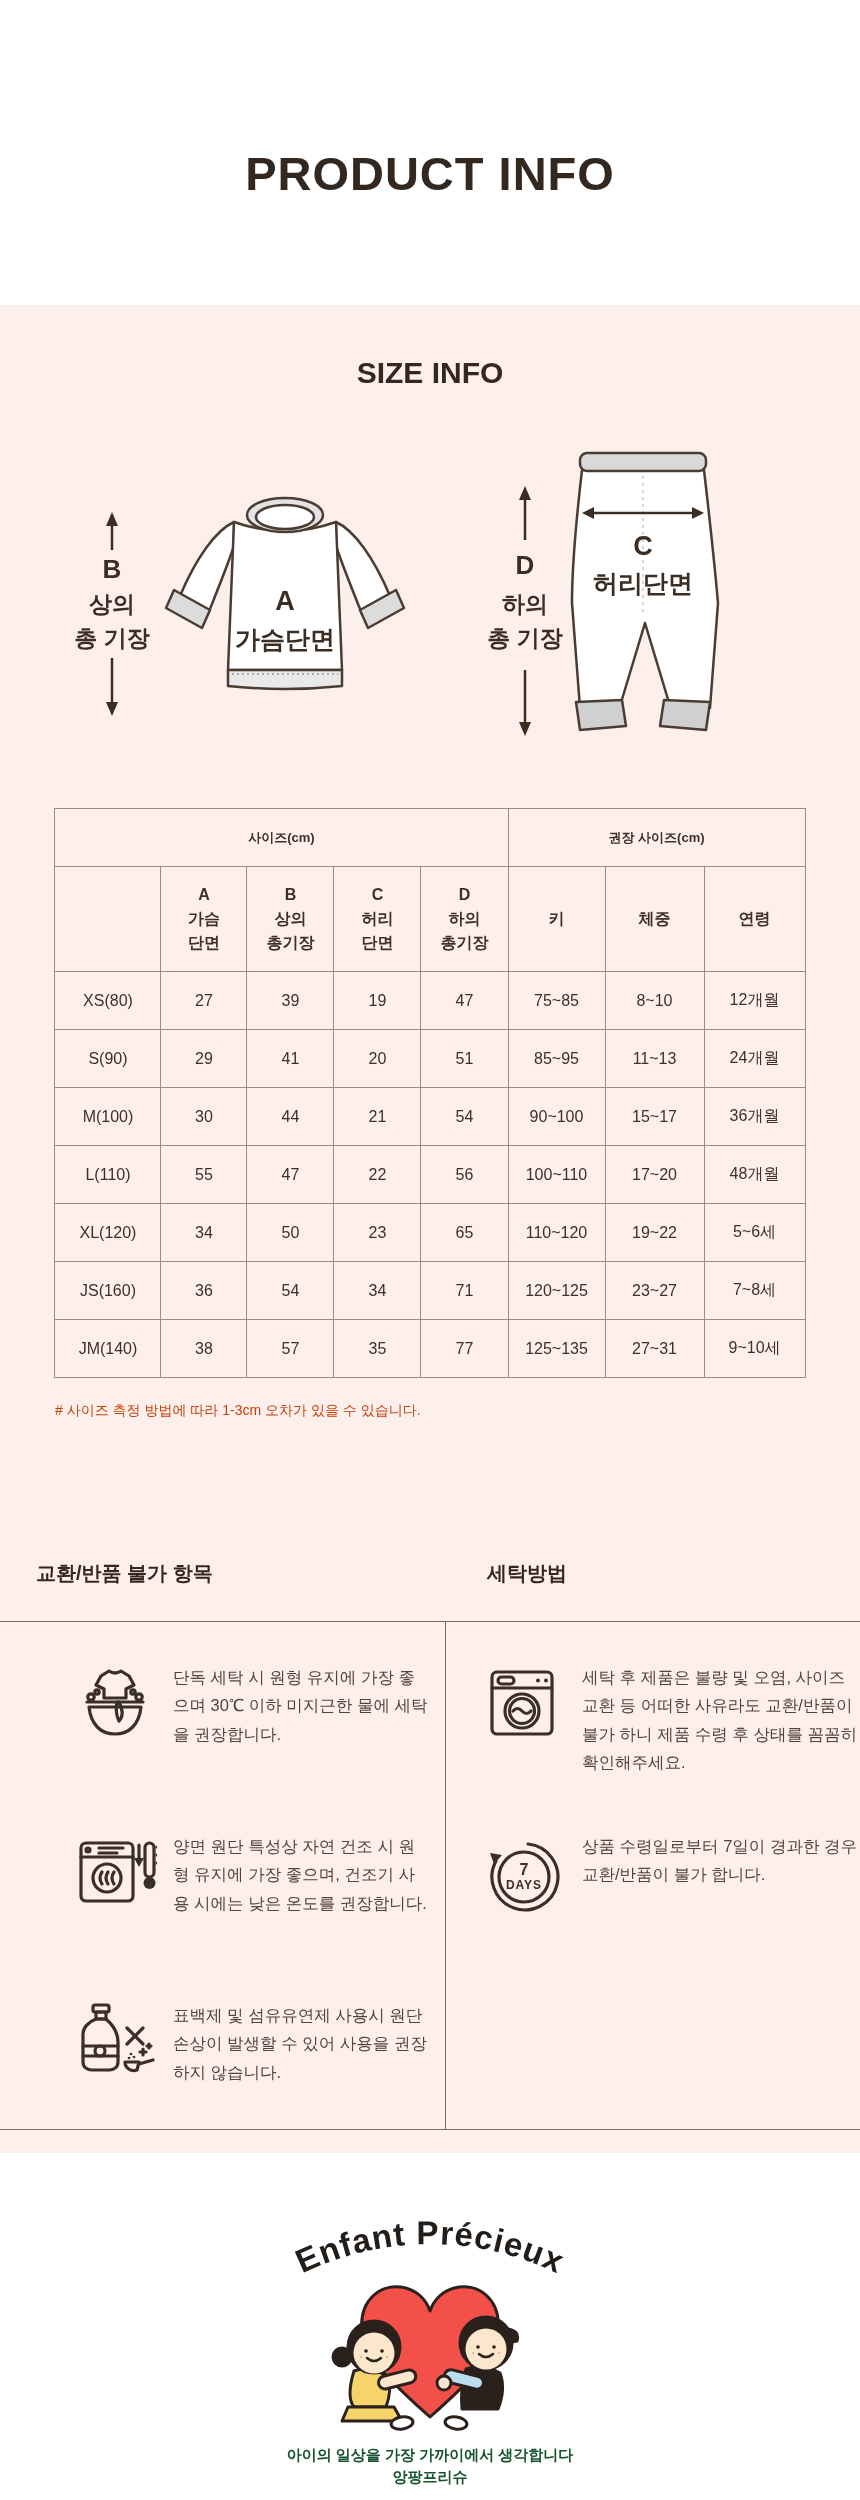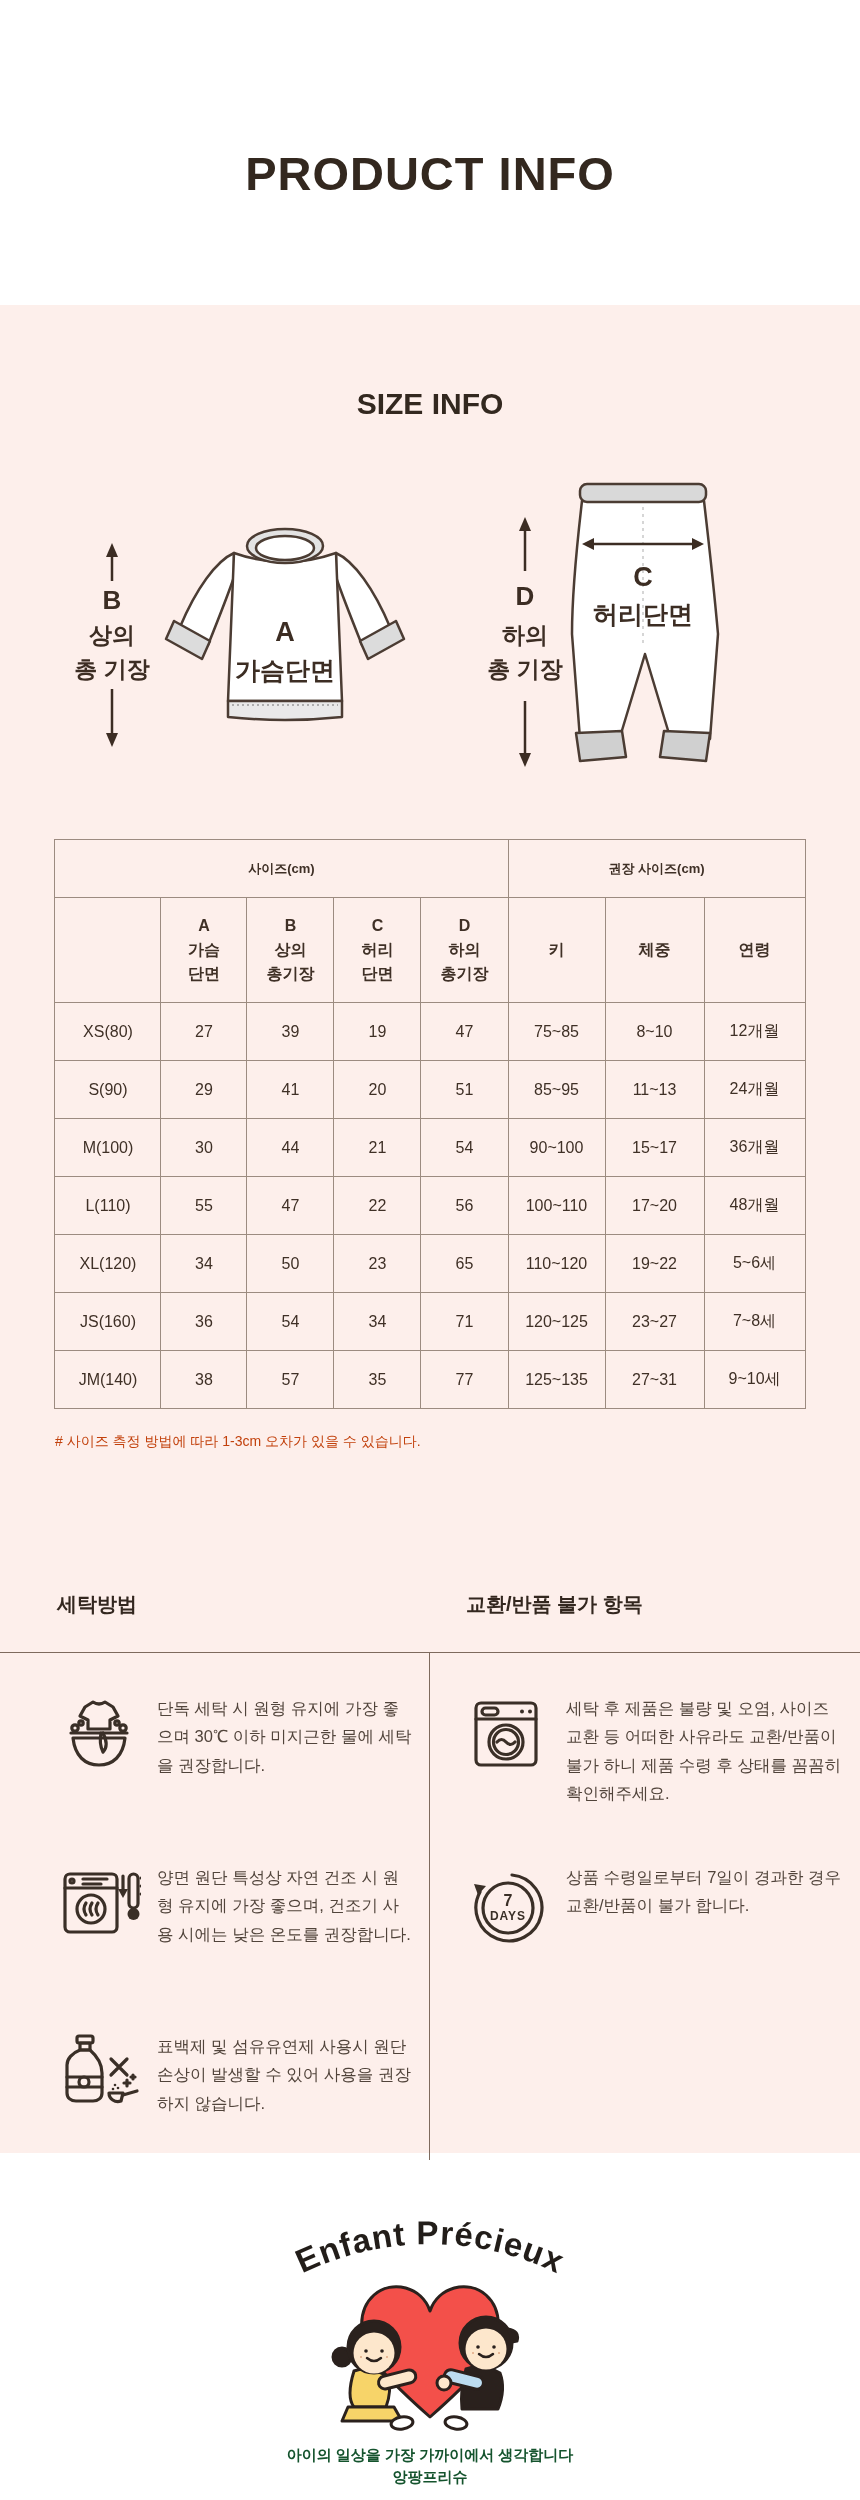--- a/index.html
+++ b/index.html
@@ -8,41 +8,41 @@
     font-family:"Liberation Sans", sans-serif; color:#352a21; background:#ffffff;
   }
   
   .top-white { height:305px; }
   .product-title {
     padding-top:146px; text-align:center; font-size:47px; font-weight:bold;
     letter-spacing:1px; color:#33281f;
   }
   
   .pink { background:#fdefeb; height:1848px; box-sizing:border-box; }
-  .size-heading { padding-top:82px; text-align:center; font-size:30px; font-weight:bold; color:#33281f; }
+  .size-heading { padding-top:51px; text-align:center; font-size:30px; font-weight:bold; color:#33281f; }
   .diagrams { display:flex; justify-content:center; align-items:flex-start; gap:70px; margin-top:28px; height:332px; }
   .diagrams svg text { font-family:"Liberation Sans", sans-serif; fill:#3c2d23; font-weight:bold; }
   .sketch { stroke:#4b3c33; stroke-width:2.5; stroke-linejoin:round; stroke-linecap:round; }
   .arrowline { stroke:#3c2d23; stroke-width:2.5; }
   .arrowhead { fill:#3c2d23; stroke:none; }
   
   table.size-table { border-collapse:collapse; margin:58px auto 0; table-layout:fixed; width:750px; }
   .size-table th, .size-table td {
     border:1px solid #9c8b80; text-align:center; vertical-align:middle;
     color:#3f3026; padding:0;
   }
   .size-table .group th { height:57px; font-size:13px; font-weight:bold; }
   .size-table .sub th { height:104px; font-size:16px; font-weight:bold; white-space:pre-line; line-height:1.5; }
   .size-table td { height:57px; font-size:16px; font-weight:normal; }
   .note { width:750px; margin:24px auto 0; font-size:14px; color:#c2410c; }
   
   .care-heads { display:flex; margin-top:140px; }
   .care-heads .chead { width:430px; box-sizing:border-box; padding-left:57px; font-size:20px; font-weight:bold; color:#33271f; }
   .care-heads .chead.right { padding-left:36px; }
-  .care-grid { display:flex; margin-top:34px; border-top:1px solid #7e6a5d; border-bottom:1px solid #7e6a5d; }
+  .care-grid { display:flex; margin-top:34px; border-top:1px solid #7e6a5d; border-bottom:1px solid #7e6a5d;padding-left:16px; }
   .care-col { width:430px; box-sizing:border-box; }
   .care-col.left { border-right:1px solid #7e6a5d; }
   .care-item { height:169px; box-sizing:border-box; display:flex; gap:16px; padding:40px 14px 0 57px; align-items:flex-start; }
   .care-col.right .care-item { padding-left:36px; }
   .care-ic { width:84px; height:84px; flex:none; }
   .care-ic .ln { fill:none; stroke:#3a2f27; stroke-width:3.2; stroke-linecap:round; stroke-linejoin:round; }
   .care-ic .fl { fill:#3a2f27; stroke:none; }
   .care-ic text { font-family:"Liberation Sans", sans-serif; font-weight:bold; fill:#3a2f27; }
   .care-text { font-size:16.5px; line-height:1.72; color:#51443b; word-break:break-all; padding-top:1px; width:280px; }
   
@@ -224,22 +224,22 @@
         <td>125~135</td>
         <td>27~31</td>
         <td>9~10세</td>
       </tr>
     </tbody>
       </table>
 
     <div class="note"># 사이즈 측정 방법에 따라 1-3cm 오차가 있을 수 있습니다.</div>
 
     <div class="care-heads">
+      <div class="chead right">교환/반품 불가 항목</div>
       <div class="chead">세탁방법</div>
-      <div class="chead right">교환/반품 불가 항목</div>
     </div>
 
     <div class="care-grid">
 
       <div class="care-col left">
 
         <div class="care-item">
           <svg class="care-ic" viewBox="0 0 84 84">
             <path class="ln" d="M28,14 L36,9 Q42,13 48,9 L56,14 L61,23 L53,27 L53,36 L31,36 L31,27 L23,23 Z"></path>
             <line class="ln" x1="14" y1="40" x2="70" y2="40"></line>

